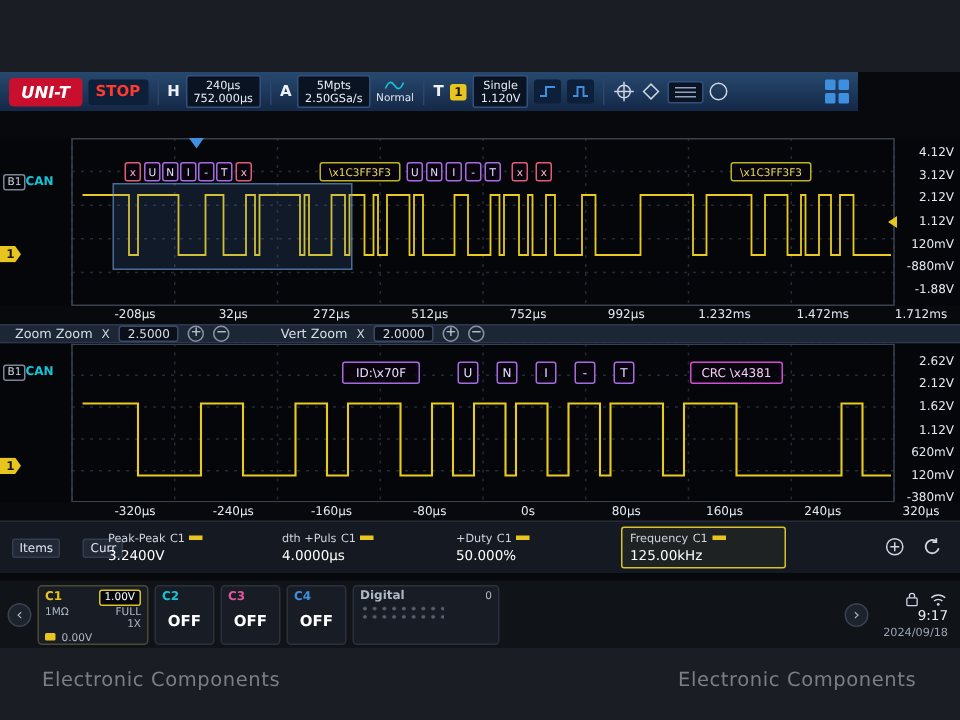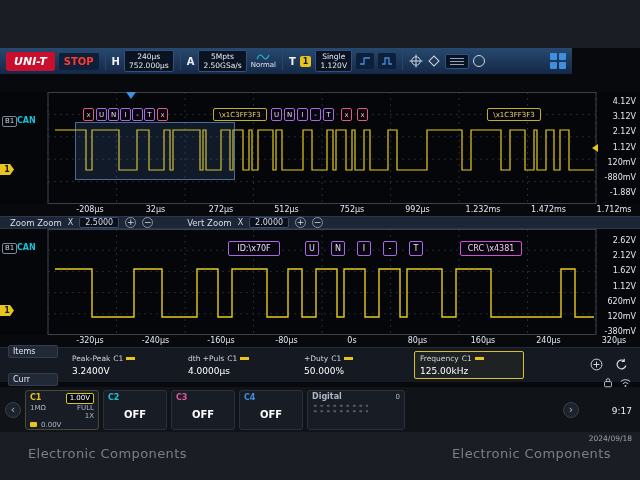--- a/index.html
+++ b/index.html
@@ -61,47 +61,47 @@
 
   
   .zoombar{position:absolute;left:0;top:168px;width:640px;height:13px;background:#1d2634;border-top:1px solid #2c3850;border-bottom:1px solid #2c3850;display:flex;align-items:center;gap:6px;padding:0 10px;font-size:8.5px;color:#d8dee8}
   .zmult{font-size:8px;color:#cdd5e0}
   .zval{background:#0a0f1a;border:1px solid #3a4a66;padding:0 5px;font-size:8px;border-radius:2px;height:11px;line-height:10px}
   .zbtn{width:11px;height:11px;border:1px solid #8a93a3;border-radius:50%;font-size:9px;line-height:9px;text-align:center;color:#d8dee8}
   .zgap{width:22px}
 
   
   .measure{position:absolute;left:0;top:299px;width:640px;height:35px;background:#151a22;border-top:1px solid #242b37;display:flex;align-items:center;padding:0 8px;gap:8px}
-  .mitems{display:flex;flex-direction:column;gap:15px;width:50px}
+  .mitems{display:flex;gap:15px;width:50px}
   .mitems .cell{background:#222936;border:1px solid #333d4e;font-size:8px;padding:1px 4px;border-radius:2px;color:#dfe5ee}
   #measure-groups{display:flex;gap:6px}
   .mgroup{width:110px;padding:2px 5px;border:1px solid transparent;border-radius:2px}
   .mgroup.sel{border-color:#d7c22a;background:rgba(215,194,42,.05)}
   .mname{font-size:7.5px;color:#cdd5e0;display:flex;gap:3px;align-items:center;white-space:nowrap}
   .mval{font-size:9px;color:#fff;margin-top:3px}
   .chip1{width:9px;height:3px;background:#e8c51e;display:inline-block}
   .micons{margin-left:auto;display:flex;gap:12px;padding-right:4px}
 
   
   .chbar{position:absolute;left:0;top:339px;width:640px;height:45px;background:#101318;display:flex;align-items:center;gap:4px;padding:0 5px}
   .navbtn{width:16px;height:16px;border-radius:50%;background:#1d232c;border:1px solid #39414e;color:#aab4c2;font-size:11px;line-height:13px;text-align:center;flex:0 0 auto}
   .tile{height:40px;background:#181d25;border:1px solid #2a313d;border-radius:3px;padding:2px 4px;font-size:7px;color:#aeb7c4}
   .tile.c1{width:74px;border-color:#4a4a33}
-  .tile.off{width:64px}
+  .tile.off{width:40px}
   .tile.dig{width:98px}
   .cname{font-weight:bold;font-size:8px}
   .c1c{color:#e8c51e}.c2c{color:#19c3d6}.c3c{color:#e0559f}.c4c{color:#3f8fe0}
   .offtxt{color:#fff;font-weight:bold;font-size:10px;text-align:center;margin-top:7px}
   .vbox{background:#05070c;border:1px solid #d7c22a;color:#fff;font-size:7px;padding:0 3px;border-radius:2px;margin-left:auto;line-height:9px}
   .trow{display:flex;align-items:center;gap:4px;line-height:8.5px}
   .trow.jsb{justify-content:space-between}
   .trow.right{justify-content:flex-end}
   .offchip{width:7px;height:5px;background:#e8c51e;display:inline-block;border-radius:1px}
   .dots{width:56px;height:11px;margin-top:2px;background-image:radial-gradient(circle,#59616e 1px,transparent 1.4px);background-size:6.5px 5.5px}
-  .statuspanel{display:flex;flex-direction:column;align-items:flex-end;gap:18px;padding-right:3px;font-size:8px;flex:0 0 auto;width:52px}
+  .statuspanel{display:flex;flex-direction:column;align-items:flex-end;gap:1px;padding-right:3px;font-size:8px;flex:0 0 auto;width:52px}
   .statuspanel .time{color:#e8edf4;font-size:9px}
   .statuspanel .date{color:#9aa3b0;font-size:7.5px}
   .sticons{display:flex;gap:5px;align-items:center}
 </style>
 </head>
 <body>
 
 <div class="app">
 
   <div class="toolbar">

